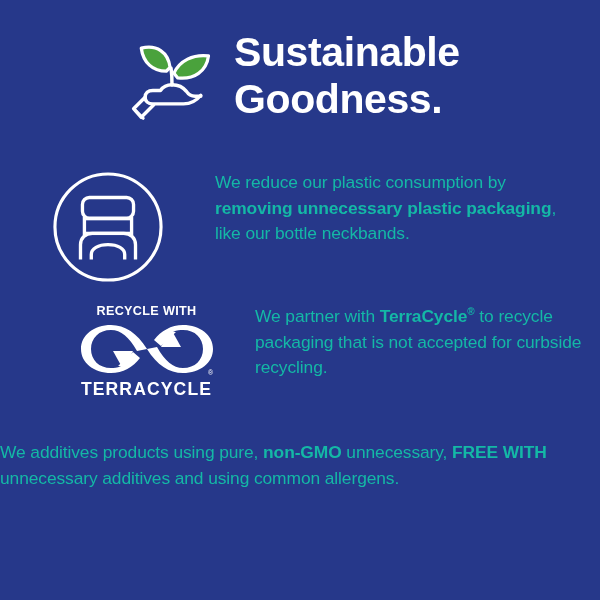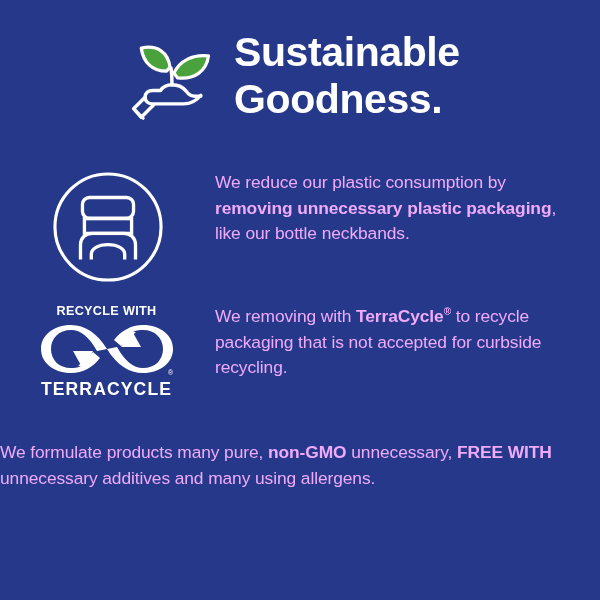--- a/index.html
+++ b/index.html
@@ -34,41 +34,41 @@
 
   
   .feature-row {
     position:absolute;
     left:0;
     width:600px;
     display:flex;
     align-items:flex-start;
   }
   #row-plastic  { top:170px; height:120px; }
-  #row-terracycle { top:304px; height:120px; }
+  #row-terracycle { top:304px; height:120px;padding-left:40px; }
   #row-gmo { top:440px; height:132px; }
 
   .icon-cell {
     flex:0 0 auto;
     width:215px;
     display:flex;
     align-items:flex-start;
     justify-content:center;
     padding-left:0;
   }
 
   .text-cell {
     flex:1 1 auto;
     padding-right:16px;
   }
   .body-text {
     font-size:17.4px;
     line-height:25.6px;
     font-weight:400;
-    color:#f0abfc;
+    color:#14b8a6;
     letter-spacing:-0.1px;
   }
   .body-text b { font-weight:700; }
   .body-text sup {
     font-size:10px;
     vertical-align:super;
     line-height:0;
     font-weight:700;
   }
 
@@ -181,24 +181,24 @@
 
         <polygon points="104,26 84,26 94,8" fill="#ffffff"></polygon>
 
         <text x="131" y="54" font-family="Liberation Sans, sans-serif" font-size="7" fill="#ffffff">®</text>
       </svg>
       <div id="tc-wordmark">TERRACYCLE</div>
     </div>
   </div>
   <div class="text-cell">
     <p class="body-text">
-      <span>We removing with </span><b>TerraCycle</b><sup>®</sup><span> to recycle packaging that is not accepted for curbside recycling.</span>
+      <span>We partner with </span><b>TerraCycle</b><sup>®</sup><span> to recycle packaging that is not accepted for curbside recycling.</span>
     </p>
   </div>
 </div>
 
 <div class="feature-row" id="row-gmo">
   <div class="text-cell">
     <p class="body-text">
-      <span>We formulate products many pure, </span><b>non-GMO</b><span> unnecessary, </span><b>FREE WITH</b><span> unnecessary additives and many using allergens.</span>
+      <span>We additives products using pure, </span><b>non-GMO</b><span> unnecessary, </span><b>FREE WITH</b><span> unnecessary additives and using common allergens.</span>
     </p>
   </div>
 </div>
 
 </body></html>

